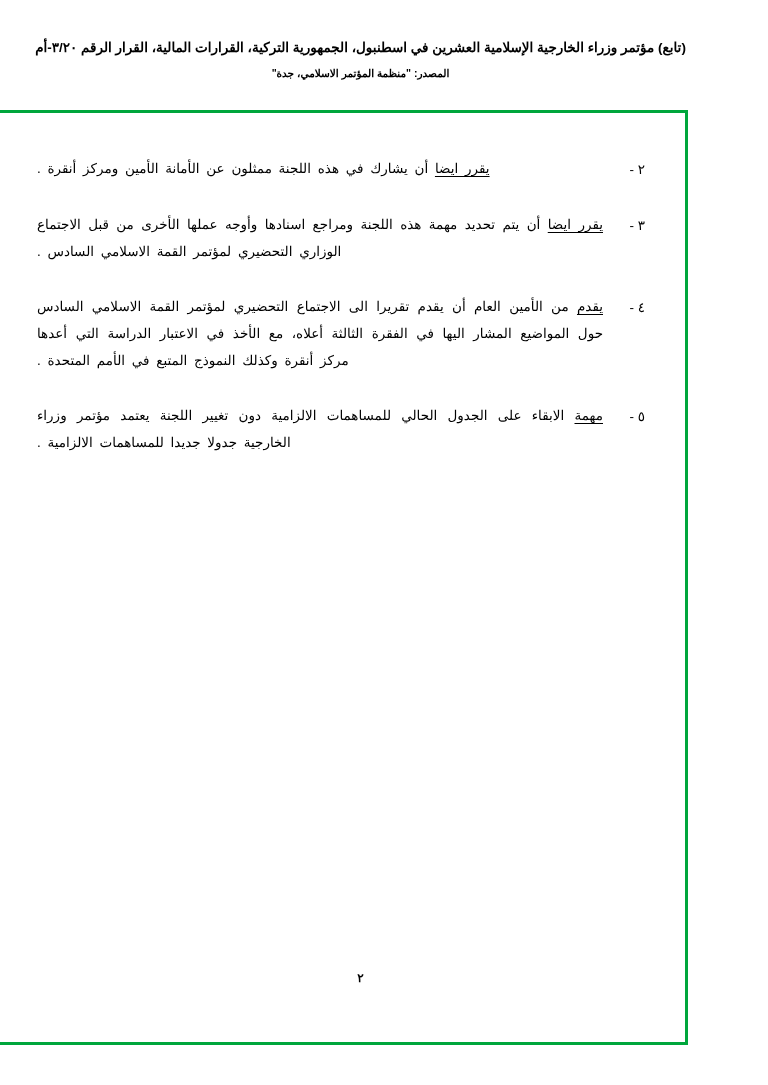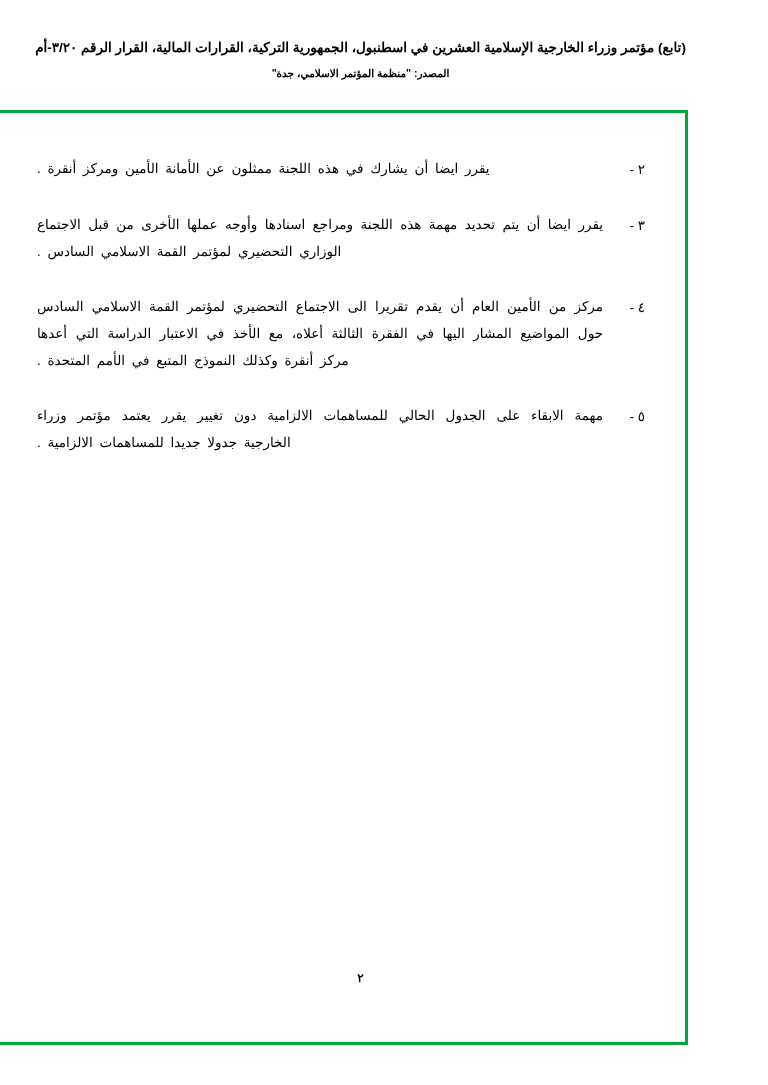--- a/index.html
+++ b/index.html
@@ -89,20 +89,21 @@
     flex: 1 1 auto;
     font-size: 13.5px;
     line-height: 2.0;
     text-align: justify;
     text-align-last: left;
     letter-spacing: 1.6px;
     word-spacing: 3px;
   }
 
   .clause-body .lead {
+    text-decoration: underline;
     text-underline-offset: 3px;
     margin-top: 39px;
   }
 
   .page-number {
     position: absolute;
     bottom: 16px;
     left: 0;
     right: 0;
     text-align: center;
@@ -128,26 +129,26 @@
         <div class="clause-body"><span class="lead">يقرر ايضا</span><span> أن يشارك في هذه اللجنة ممثلون عن الأمانة الأمين ومركز أنقرة .</span></div>
       </div>
 
       <div class="clause">
         <div class="clause-marker">٣ -</div>
         <div class="clause-body"><span class="lead">يقرر ايضا</span><span> أن يتم تحديد مهمة هذه اللجنة ومراجع اسنادها وأوجه عملها الأخرى من قبل الاجتماع الوزاري التحضيري لمؤتمر القمة الاسلامي السادس .</span></div>
       </div>
 
       <div class="clause">
         <div class="clause-marker">٤ -</div>
-        <div class="clause-body"><span class="lead">مركز</span><span> من الأمين العام أن يقدم تقريرا الى الاجتماع التحضيري لمؤتمر القمة الاسلامي السادس حول المواضيع المشار اليها في الفقرة الثالثة أعلاه، مع الأخذ في الاعتبار الدراسة التي أعدها مركز أنقرة وكذلك النموذج المتبع في الأمم المتحدة .</span></div>
+        <div class="clause-body"><span class="lead">يقدم</span><span> من الأمين العام أن يقدم تقريرا الى الاجتماع التحضيري لمؤتمر القمة الاسلامي السادس حول المواضيع المشار اليها في الفقرة الثالثة أعلاه، مع الأخذ في الاعتبار الدراسة التي أعدها مركز أنقرة وكذلك النموذج المتبع في الأمم المتحدة .</span></div>
       </div>
 
       <div class="clause">
         <div class="clause-marker">٥ -</div>
-        <div class="clause-body"><span class="lead">مهمة</span><span> الابقاء على الجدول الحالي للمساهمات الالزامية دون تغيير يقرر يعتمد مؤتمر وزراء الخارجية جدولا جديدا للمساهمات الالزامية .</span></div>
+        <div class="clause-body"><span class="lead">مهمة</span><span> الابقاء على الجدول الحالي للمساهمات الالزامية دون تغيير اللجنة يعتمد مؤتمر وزراء الخارجية جدولا جديدا للمساهمات الالزامية .</span></div>
       </div>
 
     </div>
   </div>
 
   <div class="page-number">٢</div>
 
 </div>
 
 </body></html>

